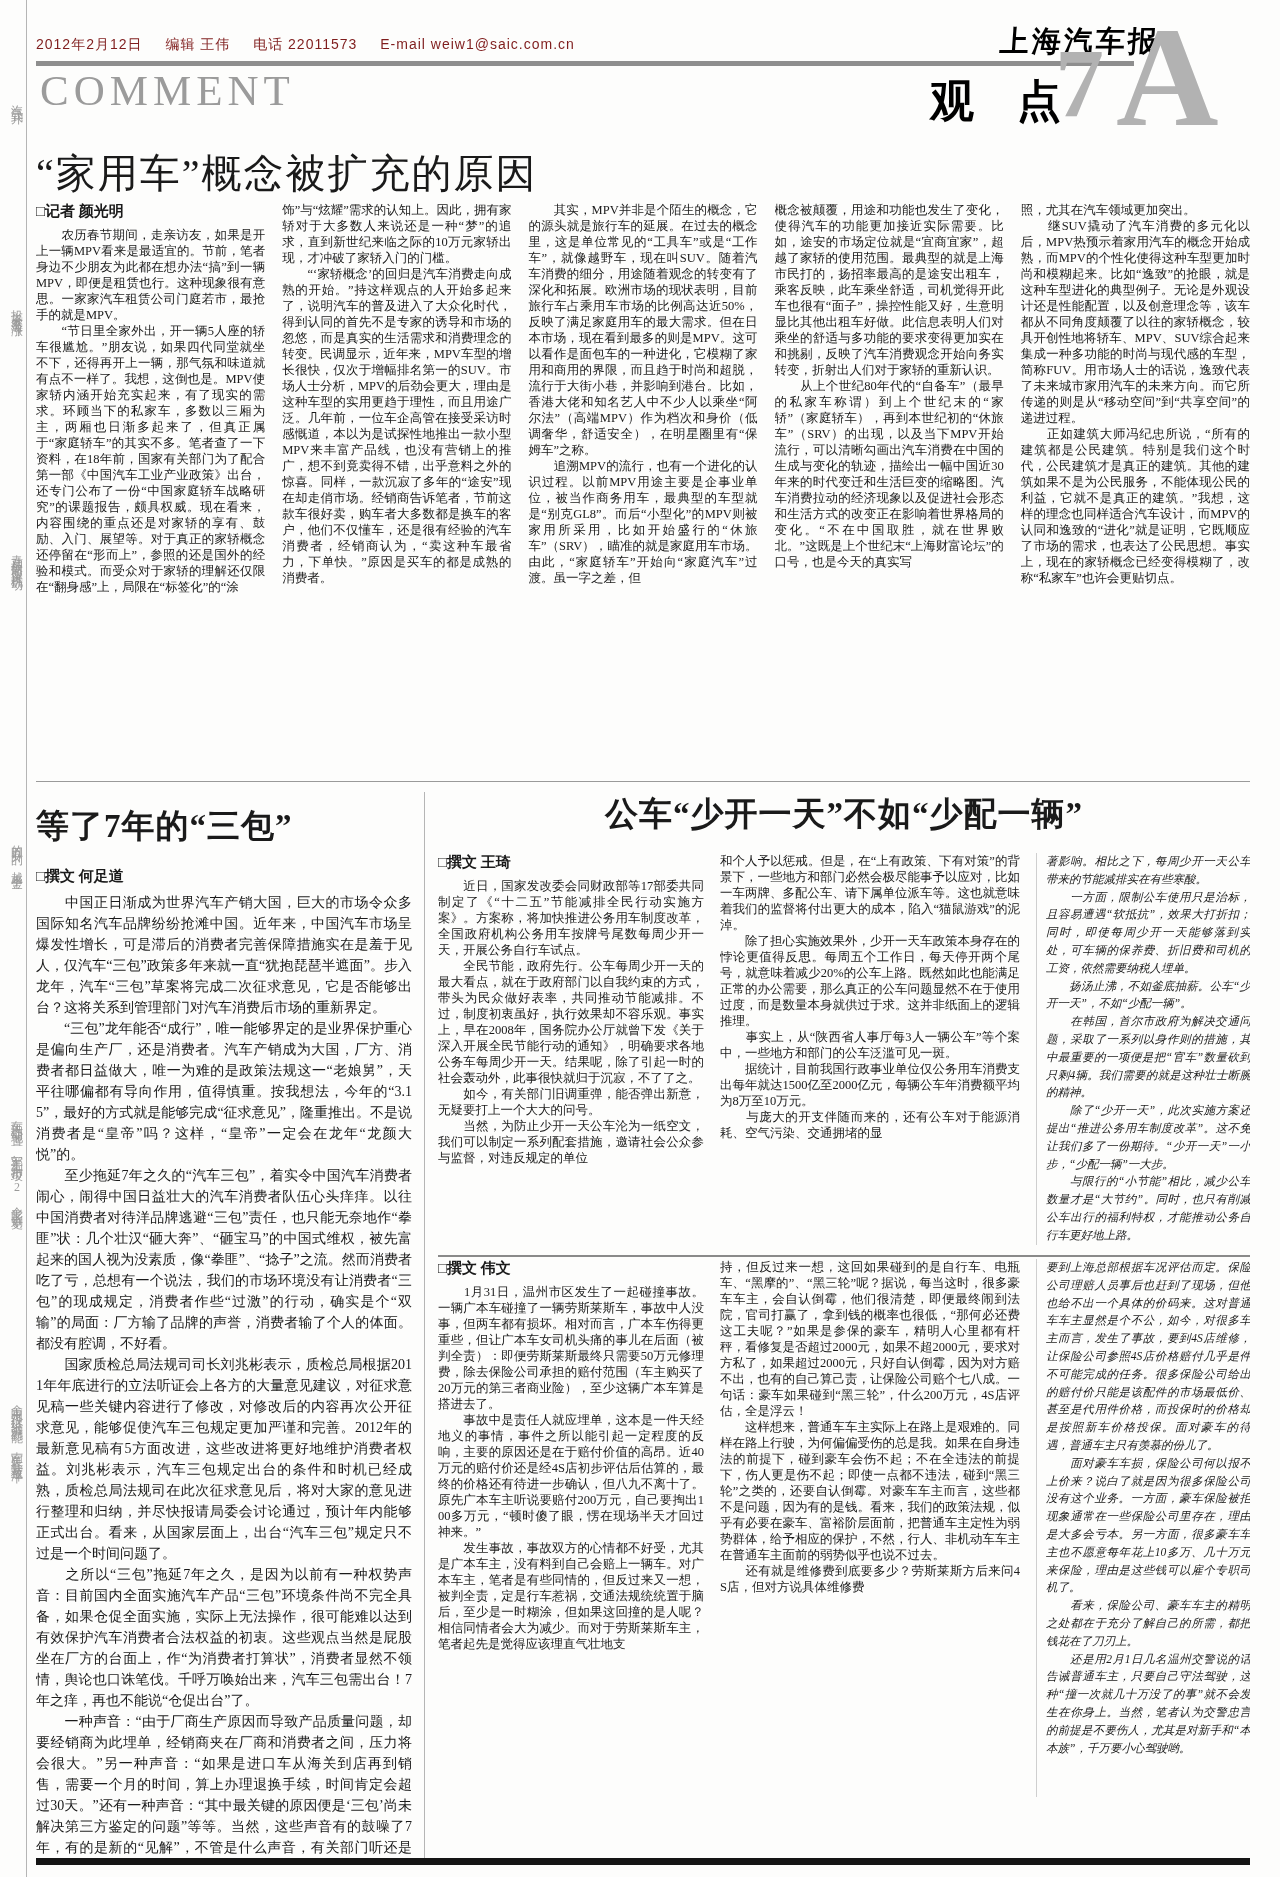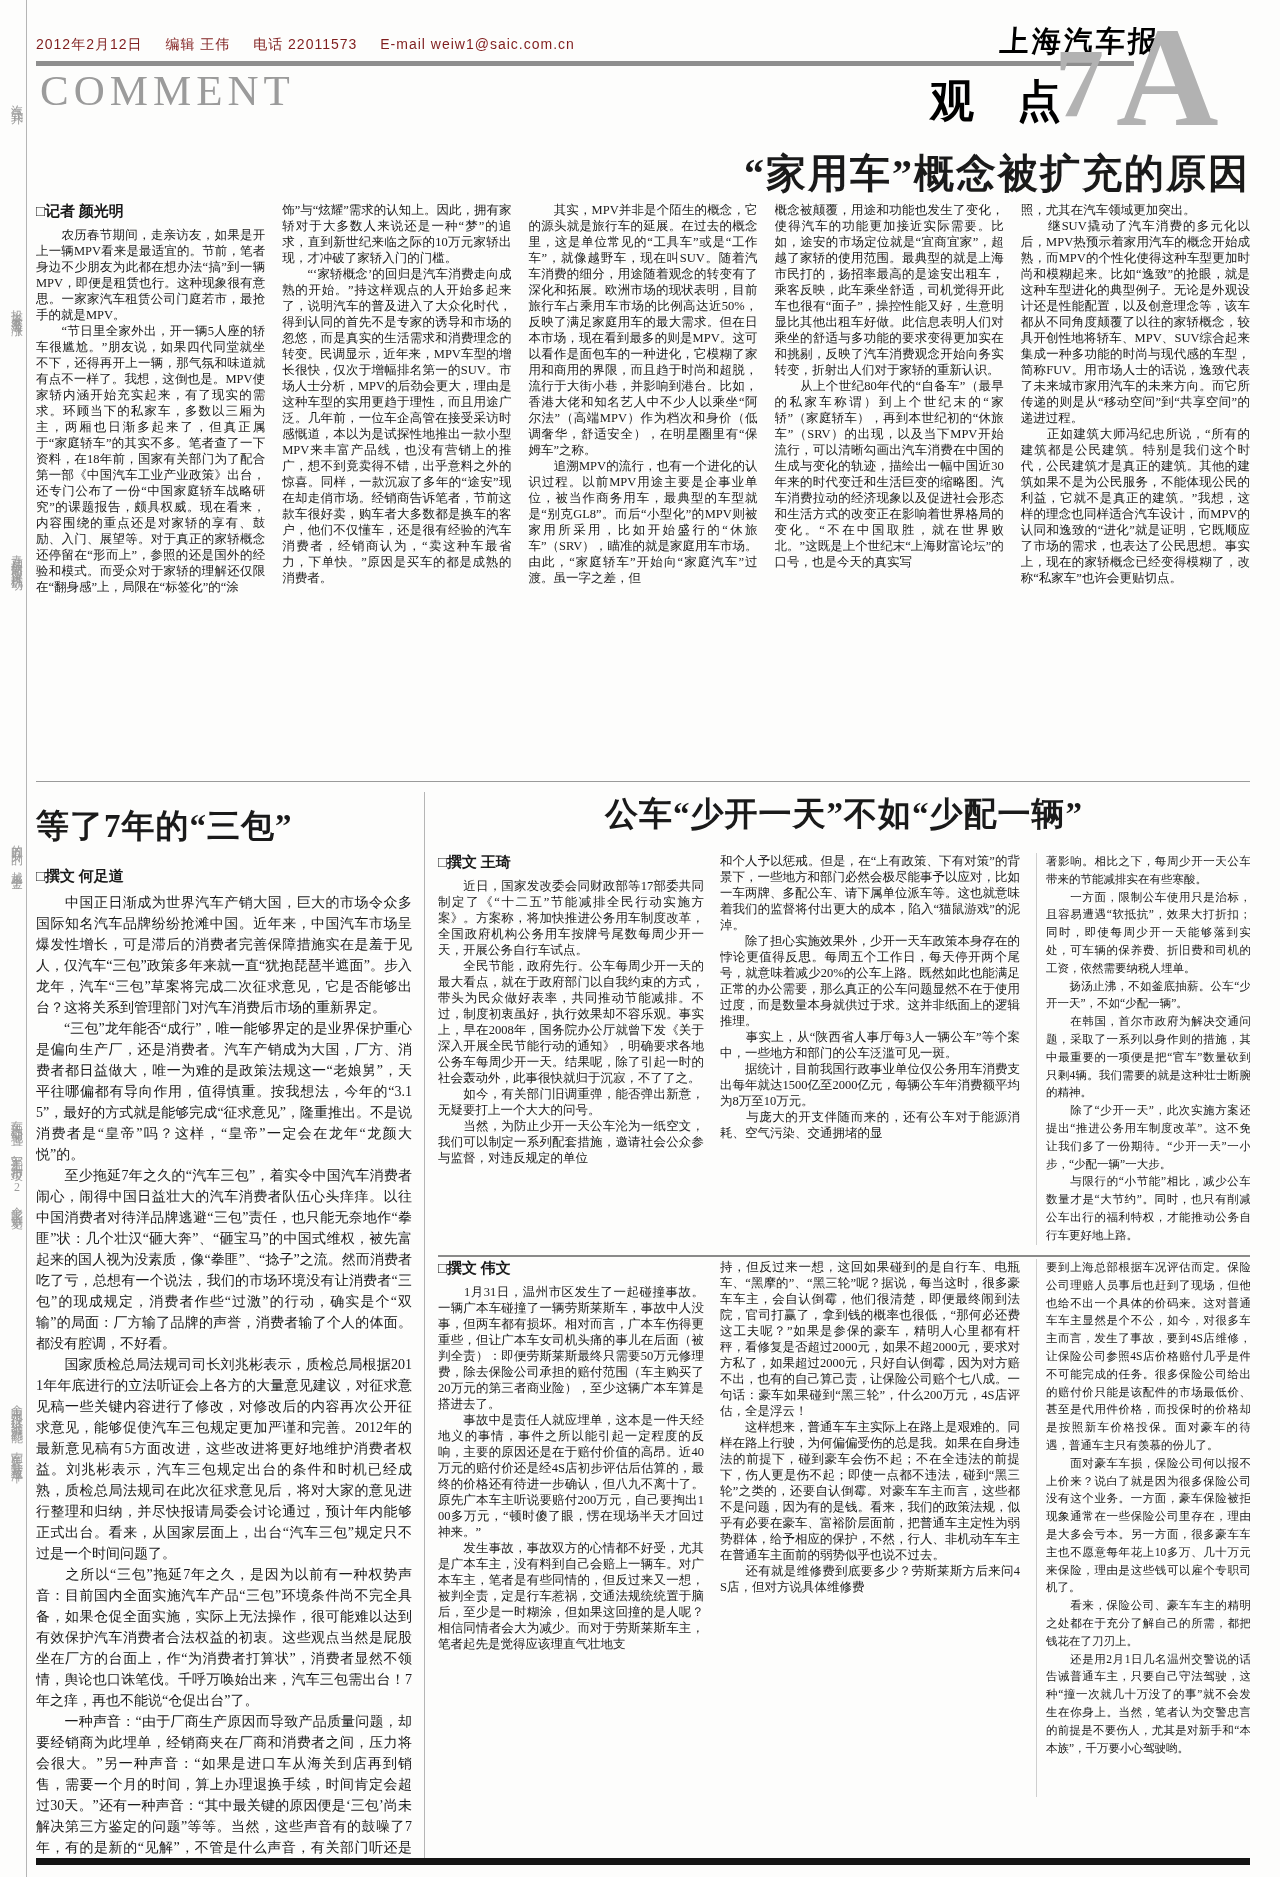--- a/index.html
+++ b/index.html
@@ -19,22 +19,22 @@
   .date-line span{margin-right:18px;}
   .rule-top{left:36px;top:61px;width:1098px;height:5px;background:#8e8e8e;}
   .comment-title{left:40px;top:66px;font-size:43px;font-weight:normal;color:#9b9b9b;
     letter-spacing:5px;font-family:"Liberation Serif",serif;}
   .masthead-cn{left:1000px;top:22px;width:250px;font-size:29px;font-weight:bold;
     letter-spacing:3px;transform:skewX(-4deg);color:#000;}
   .guandian{left:930px;top:72px;font-size:44px;font-weight:bold;letter-spacing:16px;color:#000000;}
   .num7{left:1055px;top:34px;font-size:98px;font-weight:bold;color:#b2b2b2;line-height:1;}
   .numA{left:1116px;top:6px;font-size:142px;font-weight:bold;color:#b2b2b2;line-height:1;}
   
-  .a1-headline{left:36px;top:146px;width:1214px;text-align:right;font-size:40px;
-    font-weight:bold;letter-spacing:2px;}
+  .a1-headline{left:36px;top:146px;width:1214px;text-align:left;font-size:40px;
+    font-weight:normal;letter-spacing:2px;}
   .a1-cols{left:36px;top:202px;width:1214px;height:574px;display:flex;gap:17px;overflow:hidden;}
   .a1-cols .col{flex:1;overflow:hidden;}
   .byline{font-size:15px;font-weight:bold;margin:0 0 6px 0;}
   .coltext{font-size:12.5px;line-height:16px;text-align:justify;word-break:break-all;
     white-space:pre-line;}
   .divider1{left:36px;top:781px;width:1214px;height:1px;background:#9a9a9a;}
   
   .a2{left:36px;top:790px;width:376px;}
   .a2 .hl{font-size:33px;font-weight:bold;letter-spacing:1px;margin:14px 0 18px 0;}
   .a2 .coltext{font-size:14px;line-height:21px;max-height:962px;overflow:hidden;}
@@ -42,21 +42,21 @@
   
   .a34{left:438px;top:788px;width:812px;}
   .hl2{text-align:center;font-size:33px;font-weight:bold;letter-spacing:1px;margin:4px 0 16px 0;}
   .cols3{display:flex;gap:16px;overflow:hidden;}
   .a3 .cols3{height:392px;}
   .a4 .cols3{height:538px;}
   .c-a{width:266px;flex:none;overflow:hidden;}
   .c-b{width:300px;flex:none;overflow:hidden;}
   .c-c{width:214px;flex:none;overflow:hidden;border-left:1px solid #cfcfcf;padding-left:9px;
     width:205px;}
-  .c-c .coltext{font-size:11.5px;line-height:17.8px;}
+  .c-c .coltext{font-size:11.5px;line-height:17.8px;font-style:italic;}
   .divider2{height:2px;background:#8a8a8a;margin:10px 0 2px 0;}
   .rule-bottom{left:36px;top:1858px;width:1214px;height:7px;background:#151515;}
 </style>
 </head>
 <body>
 
 <div class="edge-rule"></div>
 <div class="edge-frag" style="top:95px;height:210px;">汽气式开</div>
 <div class="edge-frag" style="top:300px;height:220px;">投劵大蟹海涨7</div>
 <div class="edge-frag" style="top:545px;height:230px;">青劝板翅而实携机动</div>

